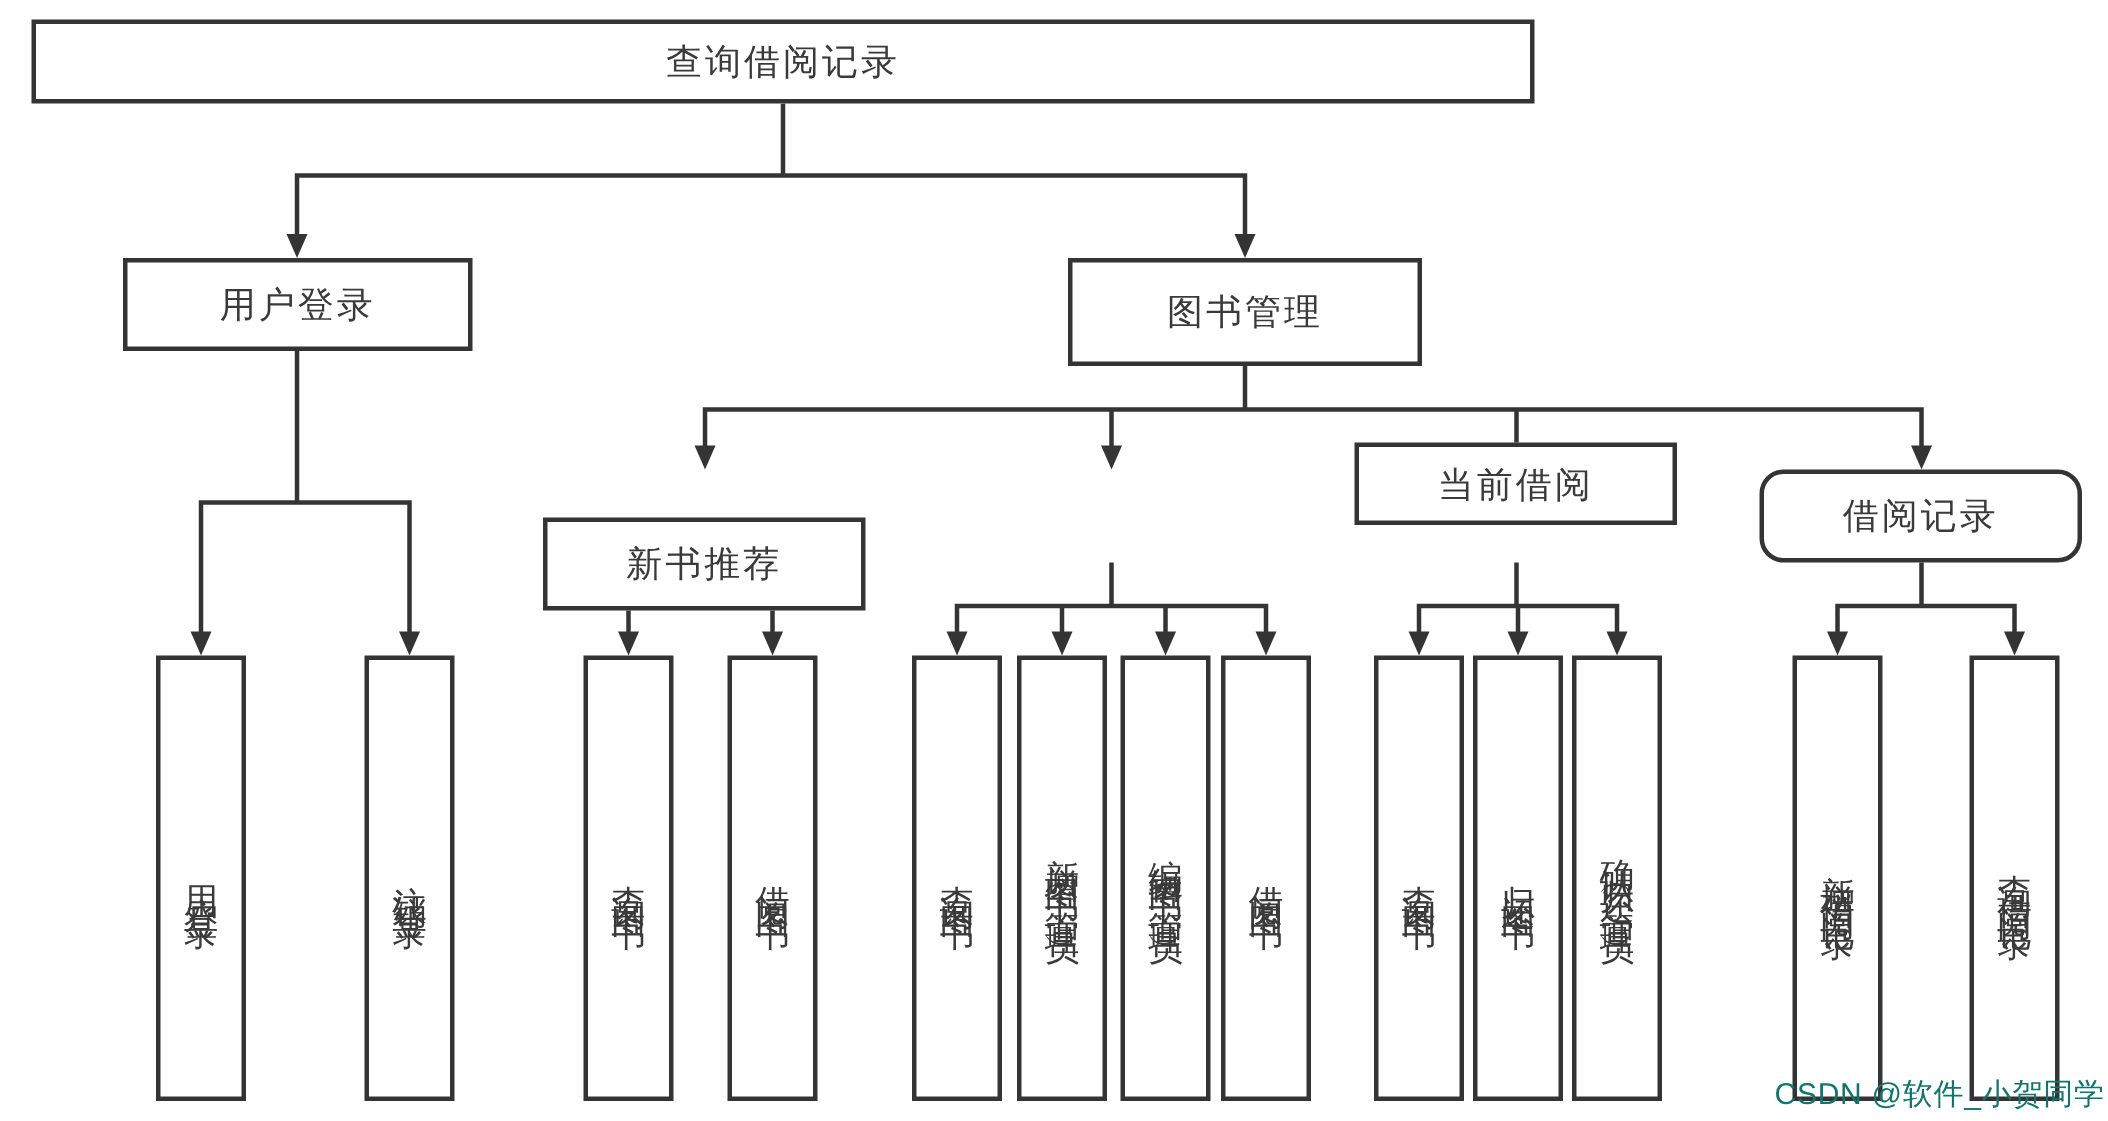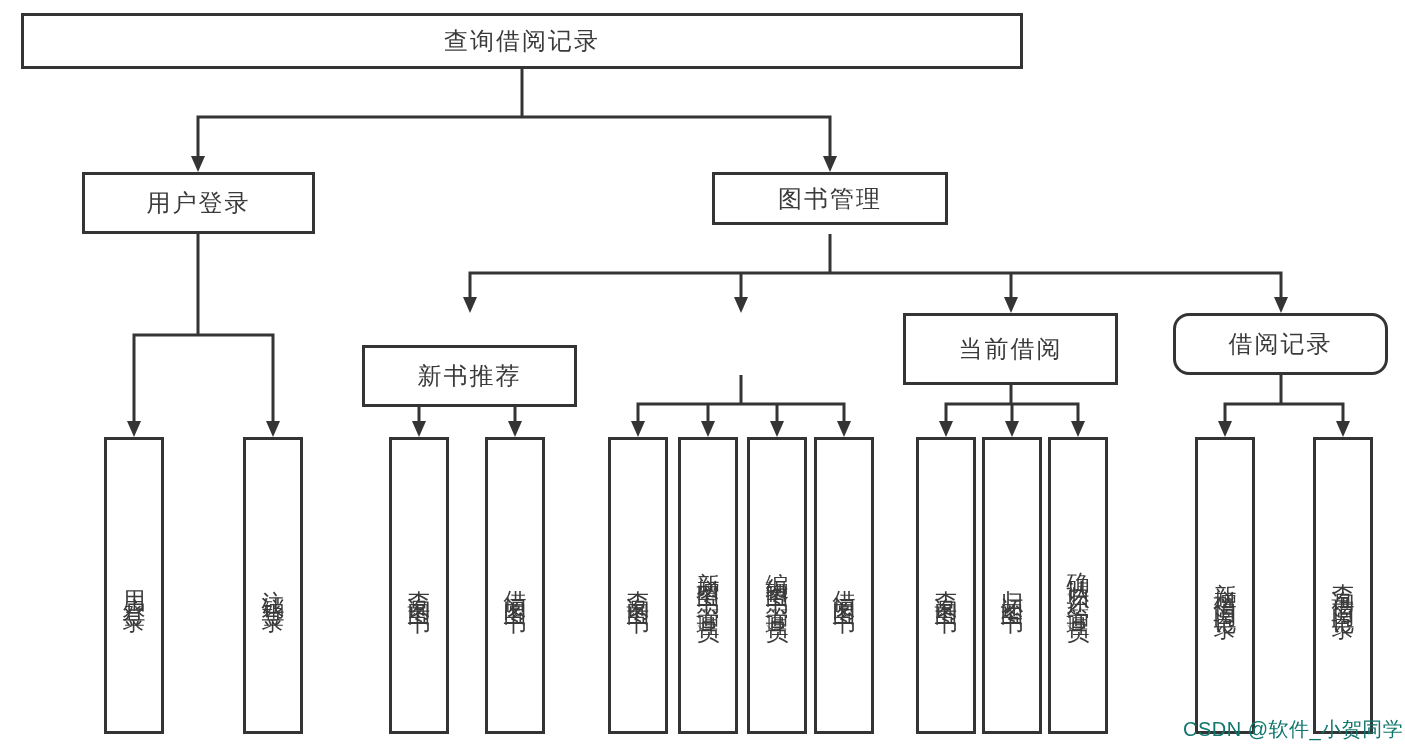--- a/index.html
+++ b/index.html
@@ -61,28 +61,28 @@
     </g>
   </svg>
 
   <div class="box hbox" style="left:21px;top:13px;width:1002px;height:56px;">
     <span>查询借阅记录</span>
   </div>
 
   <div class="box hbox" style="left:82px;top:172px;width:233px;height:62px;">
     <span>用户登录</span>
   </div>
-  <div class="box hbox" style="left:712px;top:172px;width:236px;height:53px;">
+  <div class="box hbox" style="left:712px;top:172px;width:236px;height:72px;">
     <span>图书管理</span>
   </div>
 
   <div class="box hbox" style="left:362px;top:313px;width:215px;height:62px;margin-top:32px;">
     <span>新书推荐</span>
   </div>
-  <div class="box hbox" style="left:903px;top:313px;width:215px;height:72px;">
+  <div class="box hbox" style="left:903px;top:295px;width:215px;height:55px;">
     <span>当前借阅</span>
   </div>
   <div class="box hbox" style="left:1173px;top:313px;width:215px;height:62px;border-radius:16px;">
     <span>借阅记录</span>
   </div>
 
   <div class="box vbox" style="left:104px;top:437px;width:60px;height:297px;">
     <span>用户登录</span>
   </div>
   <div class="box vbox" style="left:243px;top:437px;width:60px;height:297px;">

